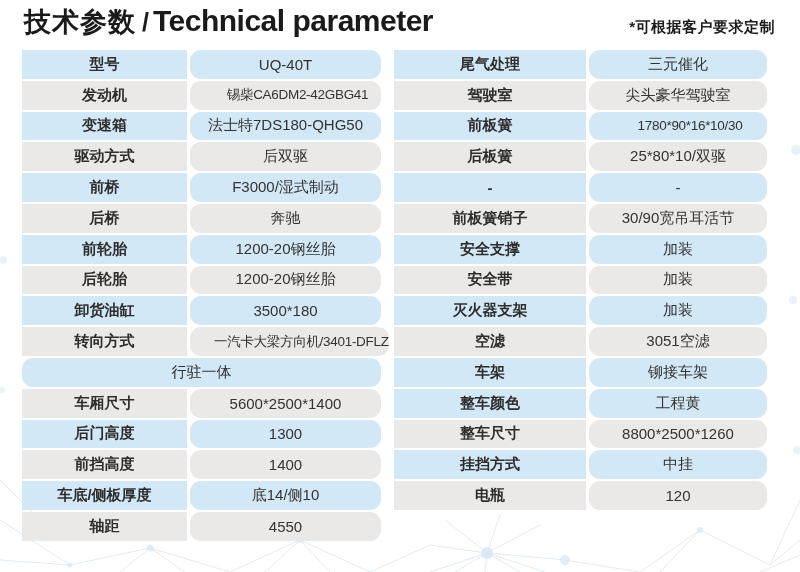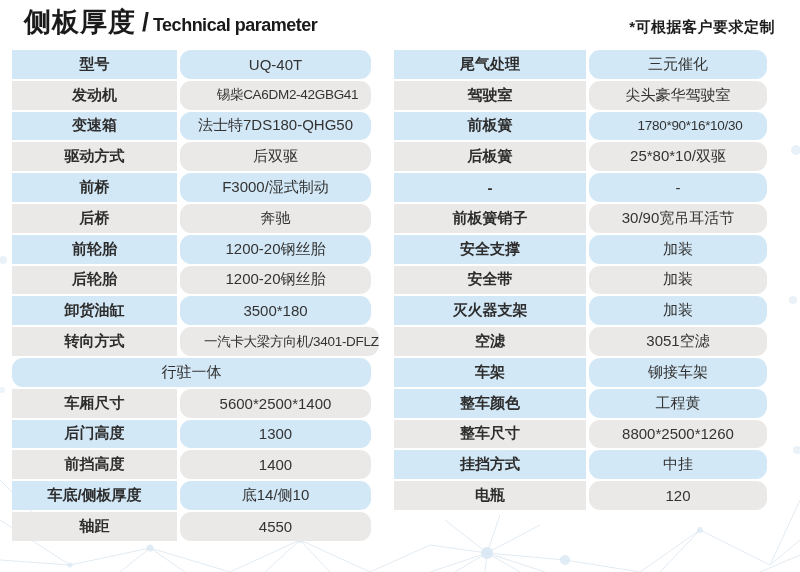--- a/index.html
+++ b/index.html
@@ -23,30 +23,30 @@
     position: absolute; left: 0; top: 0; width: 800px; height: 46px;
   }
   .title {
     position: absolute; left: 24px; top: 2px; margin: 0;
     color: var(--title, #1a1a1a);
     font-weight: bold;
     white-space: nowrap;
   }
   .title-cn { font-size: 27px; letter-spacing: 1px; }
   .title-sep { font-size: 25px; font-weight: bold; padding: 0 4px 0 6px; }
-  .title-en { font-size: 18px; letter-spacing: -0.5px; }
+  .title-en { font-size: 30px; letter-spacing: -0.5px; }
   .note {
     position: absolute; right: 25px; top: 18px;
     font-size: 15px; font-weight: 600;
     color: #1d1d1d;
     letter-spacing: 0.5px;
   }
   .tables { position: absolute; left: 0; top: 50px; width: 800px; }
   .ptable { position: absolute; top: 0; }
-  .ptable.left  { left: 12px;  width: 359px; }
+  .ptable.left  { left: 22px;  width: 359px; }
   .ptable.right { left: 394px; width: 373px; }
   .prow {
     display: flex;
     column-gap: 3px;
     margin-bottom: 2px;
     height: 28.8px;
   }
   .prow.blue .cell { background: var(--row-blue, #d3e8f6); }
   .prow.gray .cell { background: var(--row-gray, #eae9e7); }
   .cell {
@@ -98,21 +98,21 @@
       <circle cx="796" cy="150" r="5" opacity="0.6"></circle>
       <circle cx="793" cy="300" r="4" opacity="0.55"></circle>
       <circle cx="797" cy="450" r="4" opacity="0.55"></circle>
       <circle cx="3" cy="260" r="4" opacity="0.55"></circle>
       <circle cx="2" cy="390" r="3" opacity="0.5"></circle>
     </g>
   </svg>
 
   <header class="header">
     <h1 class="title">
-      <span class="title-cn">侧板厚度</span><span class="title-sep">/</span><span class="title-en">Technical parameter</span>
+      <span class="title-cn">技术参数</span><span class="title-sep">/</span><span class="title-en">Technical parameter</span>
     </h1>
     <div class="note">*可根据客户要求定制</div>
   </header>
 
   <main class="tables">
     <div class="ptable left">
         <div class="prow blue">
           <div class="cell label">型号</div>
           <div class="cell value">UQ-40T</div>
         </div>

